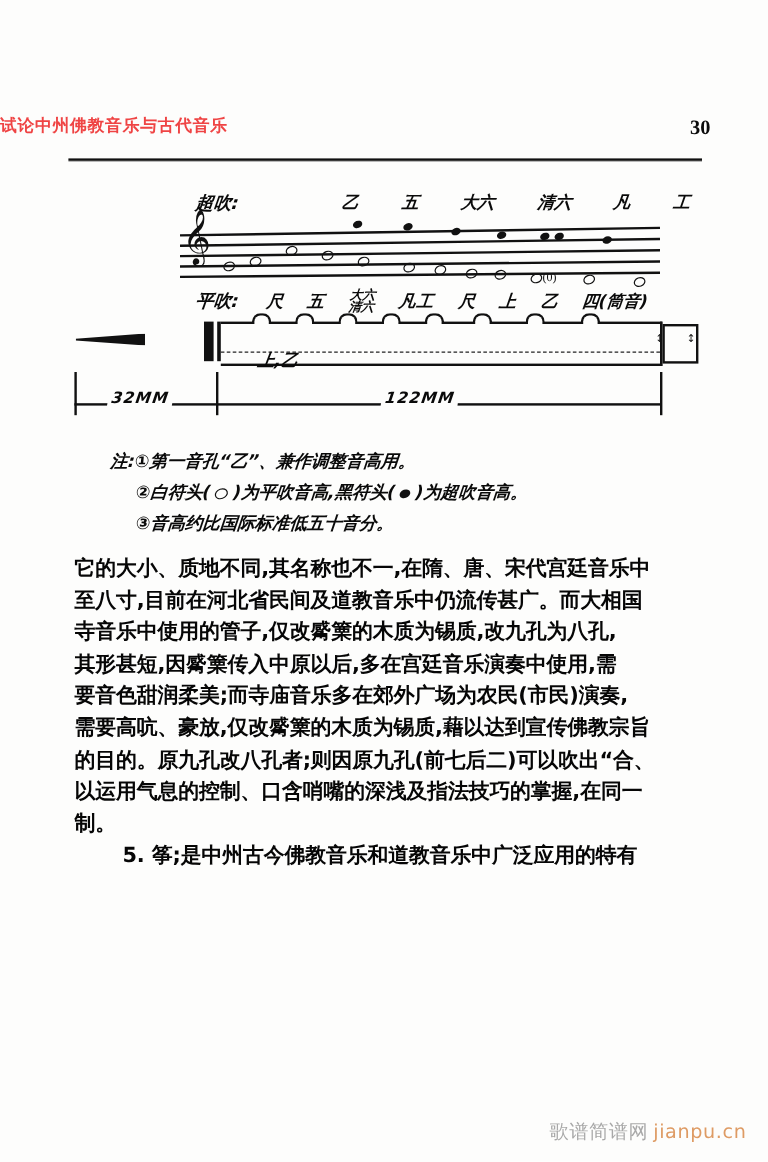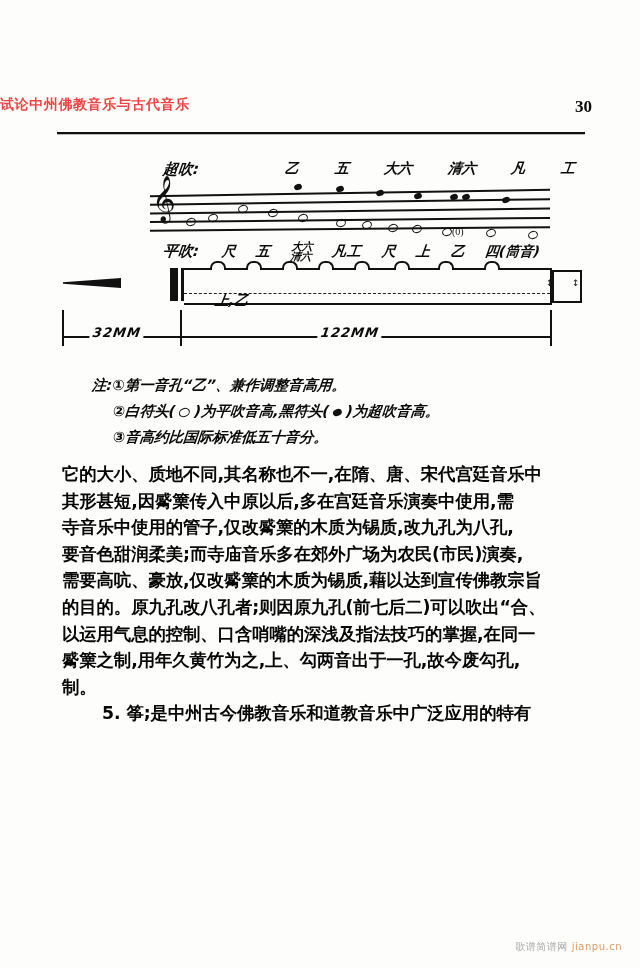--- a/index.html
+++ b/index.html
@@ -377,21 +377,21 @@
   }
   .body-line.last-indent {
     padding-left: 40px;
   }
 
   
   .watermark {
     position: absolute;
     right: 18px;
     bottom: 14px;
-    font-size: 10px;
+    font-size: 16px;
     letter-spacing: 0.5px;
     white-space: nowrap;
     opacity: .85;
   }
   .wm-cn { color: #9a9a9a; }
   .wm-url {
     color: #d98a4a;
     font-family: "DejaVu Sans", "Liberation Sans", sans-serif;
     margin-left: 4px;
   }
@@ -510,27 +510,27 @@
       <span>注:</span><span>①第一音孔“乙”、兼作调整音高用。</span>
     </div>
     <div class="note-line indent">
       <span>②白符头(</span><span class="notehead-glyph-open"></span><span>)为平吹音高,黑符头(</span><span class="notehead-glyph-filled"></span><span>)为超吹音高。</span>
     </div>
     <div class="note-line indent">③音高约比国际标准低五十音分。</div>
   </div>
 
   <div class="body-text">
     <div class="body-line">它的大小、质地不同,其名称也不一,在隋、唐、宋代宫廷音乐中</div>
+    <div class="body-line">至八寸,目前在河北省民间及道教音乐中仍流传甚广。而大相国</div>
+    <div class="body-line">寺音乐中使用的管子,仅改觱篥的木质为锡质,改九孔为八孔,</div>
     <div class="body-line">其形甚短,因觱篥传入中原以后,多在宫廷音乐演奏中使用,需</div>
-    <div class="body-line">寺音乐中使用的管子,仅改觱篥的木质为锡质,改九孔为八孔,</div>
     <div class="body-line">要音色甜润柔美;而寺庙音乐多在郊外广场为农民(市民)演奏,</div>
     <div class="body-line">需要高吭、豪放,仅改觱篥的木质为锡质,藉以达到宣传佛教宗旨</div>
     <div class="body-line">的目的。原九孔改八孔者;则因原九孔(前七后二)可以吹出“合、</div>
     <div class="body-line">以运用气息的控制、口含哨嘴的深浅及指法技巧的掌握,在同一</div>
-    <div class="body-line">觱篥之制,用年久黄竹为之,上、勾两音出于一孔,故今废勾孔,</div>
     <div class="body-line">制。</div>
     <div class="body-line last-indent">5. 筝;是中州古今佛教音乐和道教音乐中广泛应用的特有</div>
   </div>
 
   <div class="watermark">
     <span class="wm-cn">歌谱简谱网</span><span class="wm-url">jianpu.cn</span>
   </div>
 
 </div>
 

